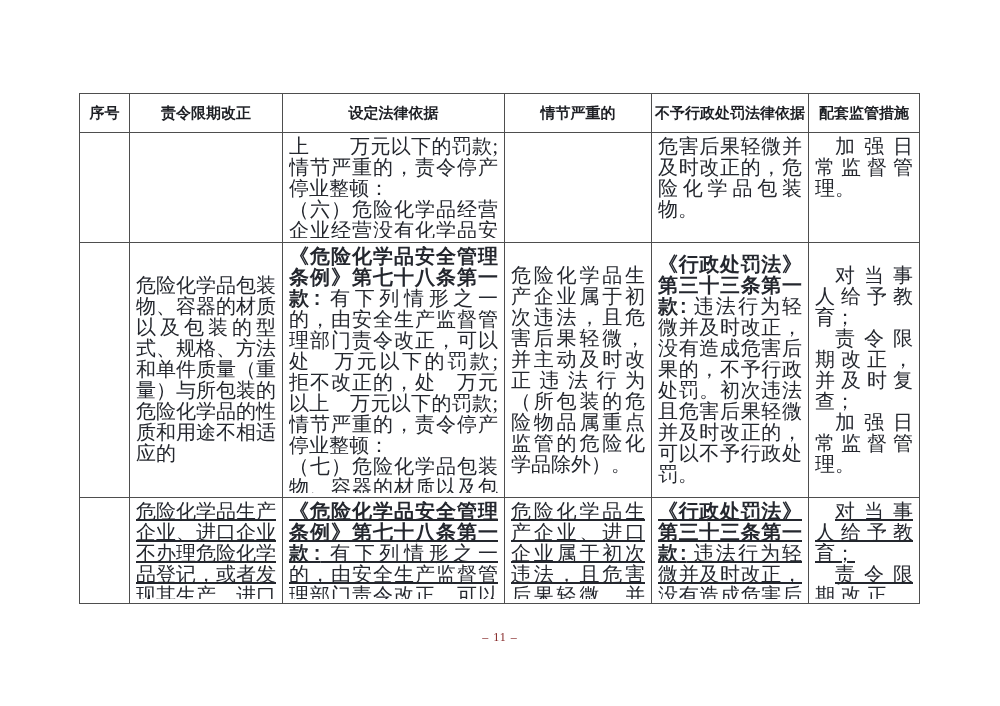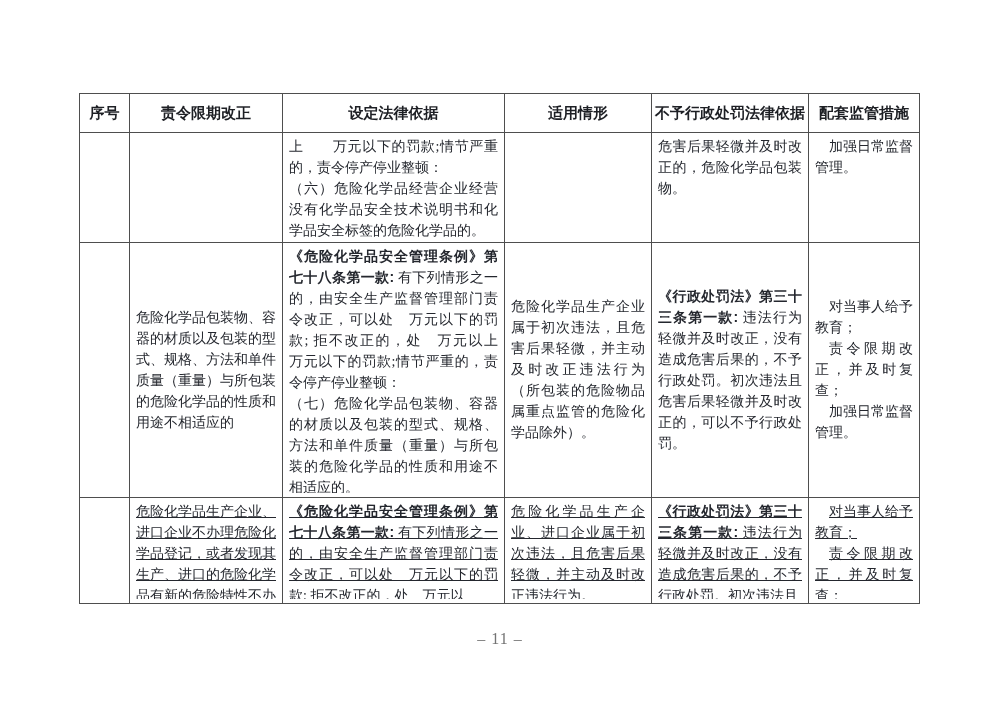--- a/index.html
+++ b/index.html
@@ -45,42 +45,42 @@
     display: flex;
     flex-direction: column;
     justify-content: flex-start;
     overflow: hidden;
   }
   tr.r1 .cellbox { height: 102px; }
   tr.r2 .cellbox { height: 247px; align-items: center; }
   tr.r3 .cellbox { height: 98px; }
   td.v-mid .cellbox { justify-content: center; }
   .cellbox p {
-    font-size: 14px;
+    font-size: 20px;
     line-height: 21px;
     text-align: justify;
     text-justify: inter-ideograph;
     word-break: break-all;
   }
   .cellbox p b.lead {
     font-family: "Liberation Sans", "DejaVu Sans", sans-serif;
     font-weight: bold;
   }
   td.col-measures { padding-left: 8px; padding-right: 8px; margin-left: 34px; }
   td.col-measures .cellbox p { text-indent: 1em; }
   td.col-matter .cellbox p,
   td.col-situation .cellbox p { text-indent: 0; }
   .page-footer {
     position: absolute;
     left: 0;
     top: 630px;
     width: 100%;
     text-align: center;
-    font-size: 16px;
-    color: #737373;
+    font-size: 12px;
+    color: #7f1d1d;
     letter-spacing: 1px;
   }
 </style>
 </head>
 <body>
 
 <div class="page">
 
   <table class="penalty-table">
     <colgroup>
@@ -89,21 +89,21 @@
       <col style="width:222px">
       <col style="width:147px">
       <col style="width:157px">
       <col style="width:111px">
     </colgroup>
     <thead>
       <tr class="hr">
         <th>序号</th>
         <th>责令限期改正</th>
         <th>设定法律依据</th>
-        <th>适用情形</th>
+        <th>情节严重的</th>
         <th>不予行政处罚法律依据</th>
         <th>配套监管措施</th>
       </tr>
     </thead>
     <tbody id="table-body">
 
     <tr class="r1">
           <td class="col-seq">
             <div class="cellbox"></div>
           </td>

